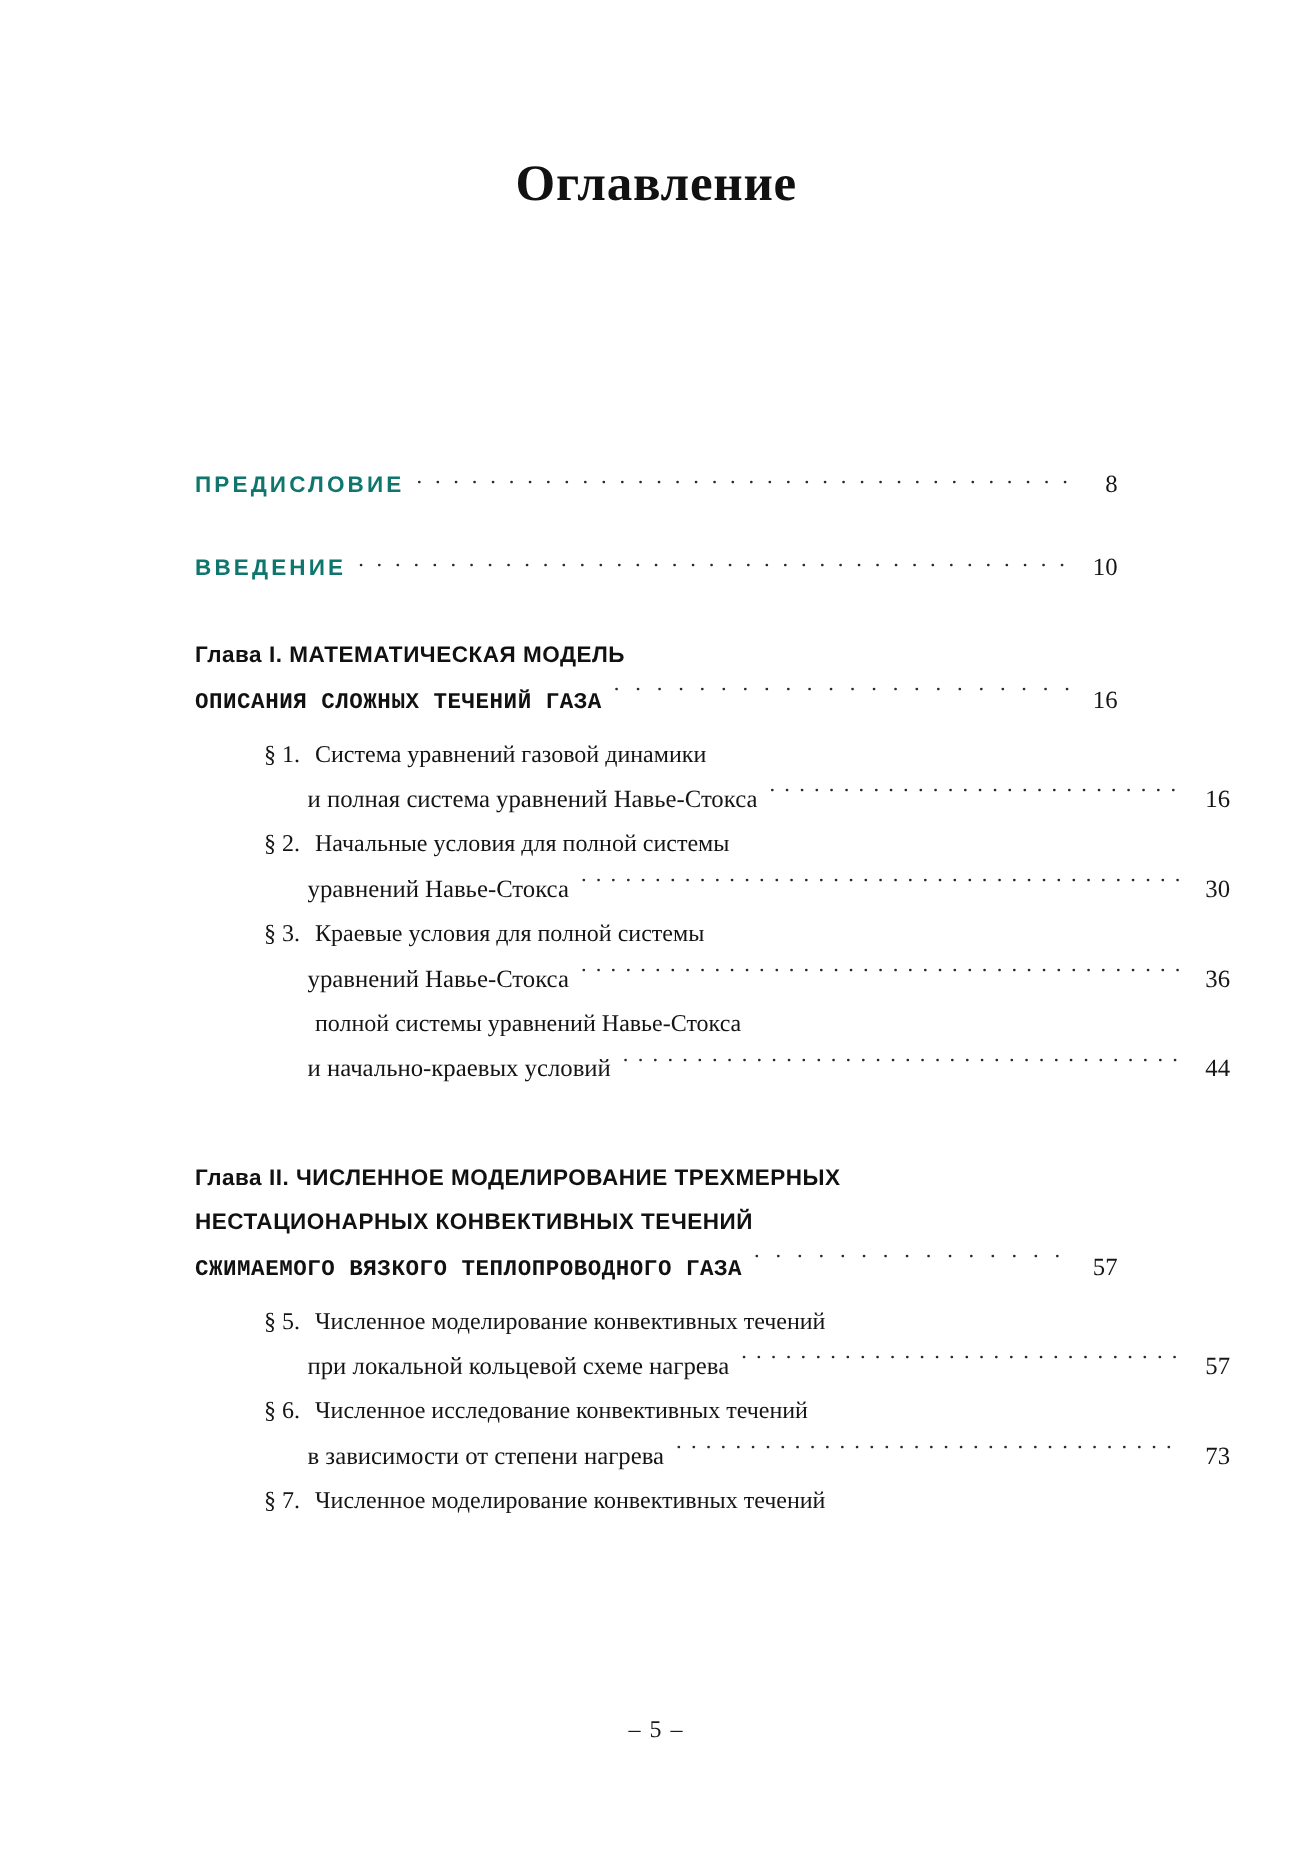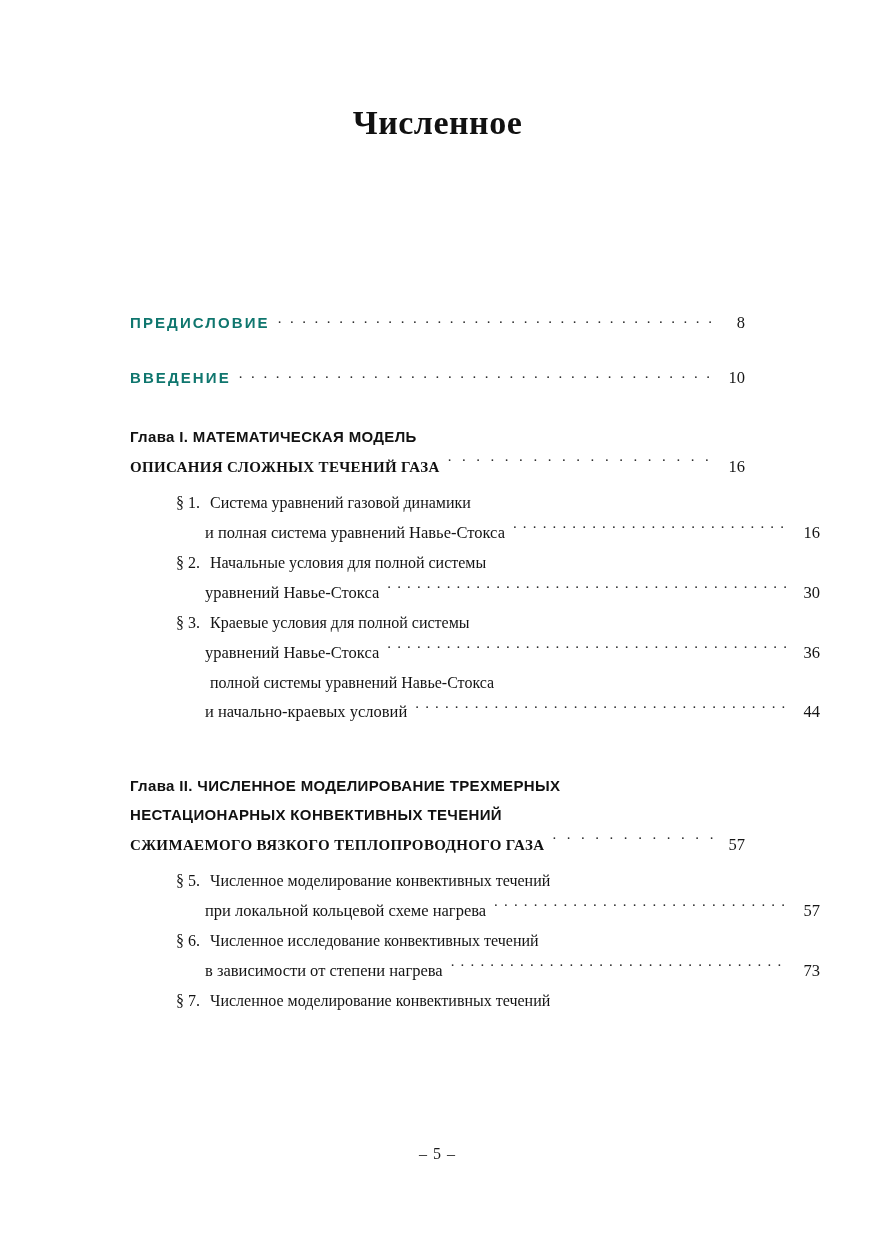--- a/index.html
+++ b/index.html
@@ -94,21 +94,21 @@
   }
   .chapter .chline {
     font-family: "Liberation Sans", sans-serif;
     font-weight: bold;
     font-size: 15px;
     letter-spacing: 0.35px;
     line-height: 1.95;
     color: #111111;
   }
   .chapter .row .txt {
-    font-family: Liberation Serif, serif;
+    font-family: Liberation Mono, monospace;
     font-weight: bold;
     font-size: 15px;
     letter-spacing: 0.35px;
     color: #111111;
   }
   .chapter .row .pg {
     font-family: "Liberation Serif", serif;
     font-weight: normal;
     font-size: 16.5px;
   }
@@ -168,21 +168,21 @@
     font-size: 16px;
     color: #1a1a1a;
     letter-spacing: 1px;
   }
 </style>
 </head>
 <body>
 
 <div class="page">
 
-  <h1 class="doc-title">Численное</h1>
+  <h1 class="doc-title">Оглавление</h1>
 
   <div class="toc">
 
     <div class="entry-top">
       <div class="row">
         <span class="txt">ПРЕДИСЛОВИЕ</span>
         <span class="leader"></span>
         <span class="pg">8</span>
       </div>
     </div>

